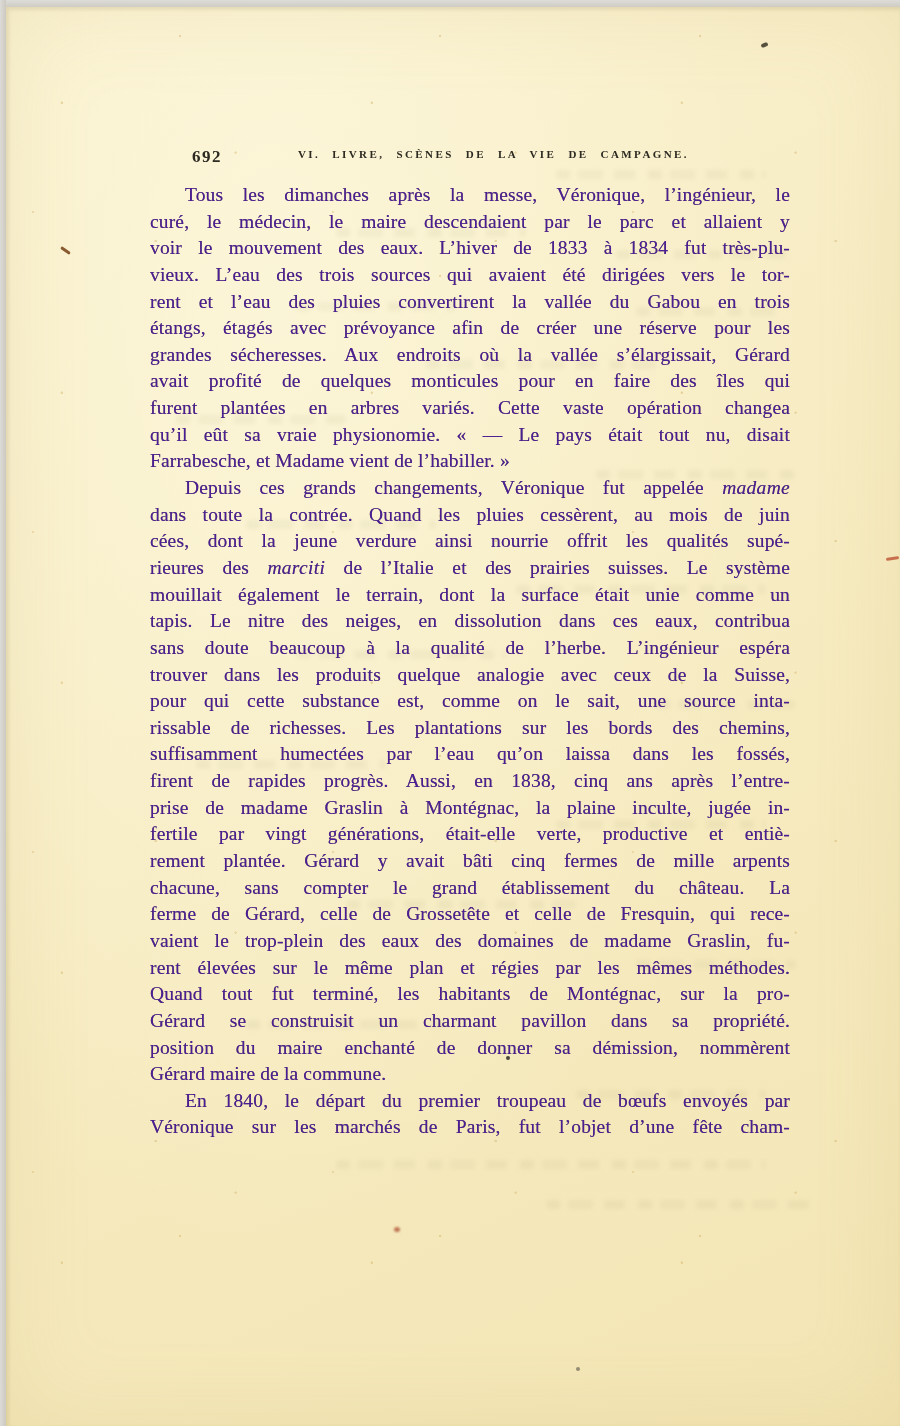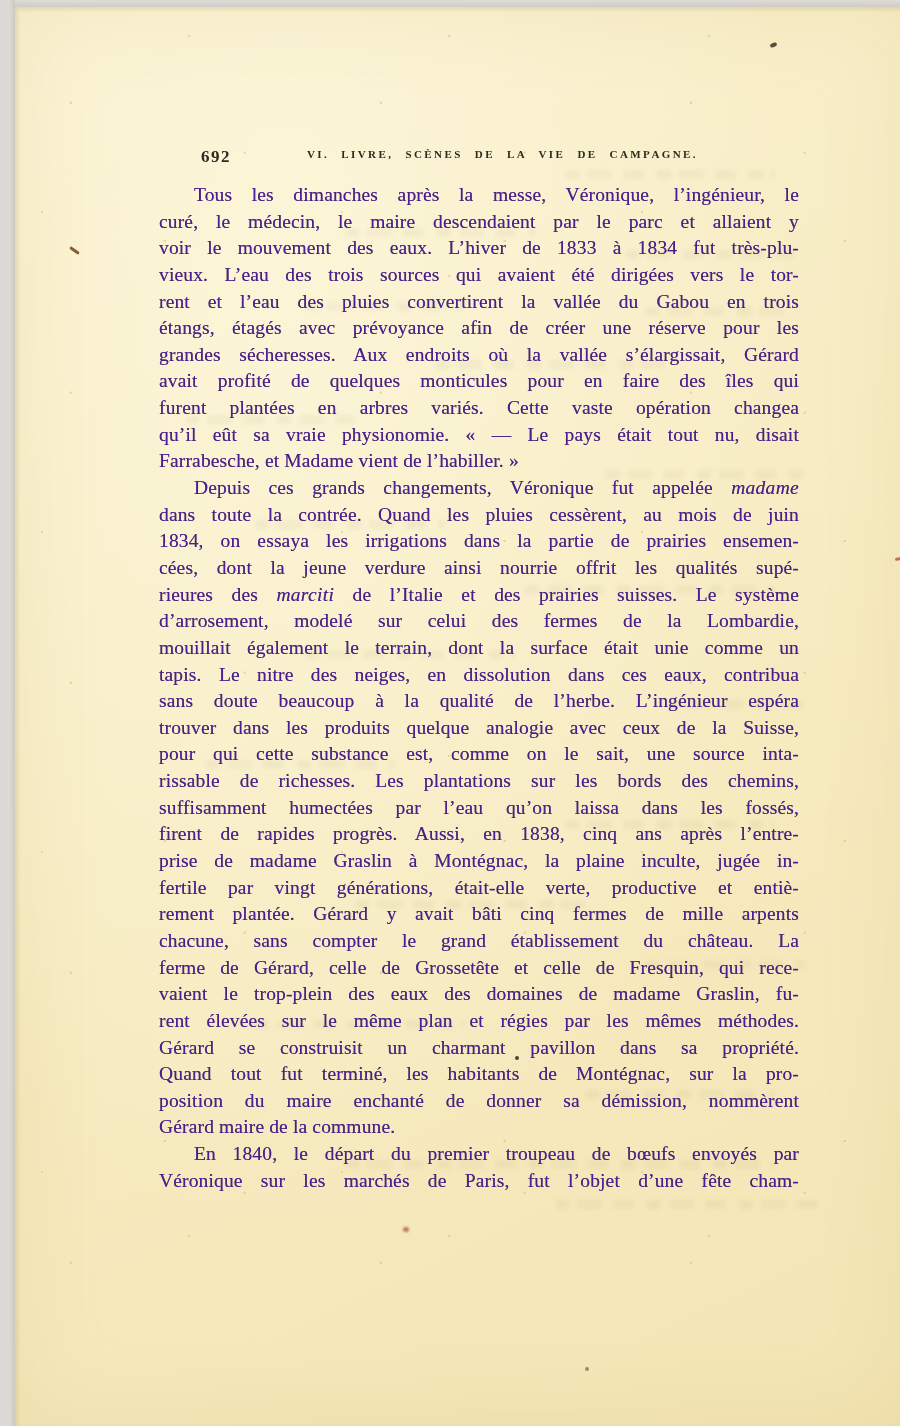--- a/index.html
+++ b/index.html
@@ -6,21 +6,20 @@
     margin: 0; padding: 0;
     width: 900px; height: 1426px;
     overflow: hidden;
     font-family: "Liberation Serif", serif;
     background: #dcdad6;
   }
   #scan-page {
     position: relative;
     width: 811px; height: 1426px;
     background: #dcdad6;
-    margin-left: 9px;
   }
   
   #edge-top {
     position: absolute; left: 0; top: 0; width: 900px; height: 7px;
     background: linear-gradient(to bottom, #dedcd8, #cfccc4);
   }
   #edge-left {
     position: absolute; left: 0; top: 0; width: 6px; height: 1426px;
     background: linear-gradient(to right, #dddbd7, #ccc9c0);
   }
@@ -147,41 +146,39 @@
         <div class="line">étangs, étagés avec prévoyance afin de créer une réserve pour les</div>
         <div class="line">grandes sécheresses. Aux endroits où la vallée s’élargissait, Gérard</div>
         <div class="line">avait profité de quelques monticules pour en faire des îles qui</div>
         <div class="line">furent plantées en arbres variés. Cette vaste opération changea</div>
         <div class="line">qu’il eût sa vraie physionomie. « — Le pays était tout nu, disait</div>
         <div class="line short">Farrabesche, et Madame vient de l’habiller. »</div>
       </div>
       <div class="para">
         <div class="line indent">Depuis ces grands changements, Véronique fut appelée <i>madame</i></div>
         <div class="line">dans toute la contrée. Quand les pluies cessèrent, au mois de juin</div>
-        <div class="line">1834, on essaya les irrigations dans la partie de prairies ensemen-</div>
         <div class="line">cées, dont la jeune verdure ainsi nourrie offrit les qualités supé-</div>
         <div class="line">rieures des <i>marciti</i> de l’Italie et des prairies suisses. Le système</div>
-        <div class="line">d’arrosement, modelé sur celui des fermes de la Lombardie,</div>
         <div class="line">mouillait également le terrain, dont la surface était unie comme un</div>
         <div class="line">tapis. Le nitre des neiges, en dissolution dans ces eaux, contribua</div>
         <div class="line">sans doute beaucoup à la qualité de l’herbe. L’ingénieur espéra</div>
         <div class="line">trouver dans les produits quelque analogie avec ceux de la Suisse,</div>
         <div class="line">pour qui cette substance est, comme on le sait, une source inta-</div>
         <div class="line">rissable de richesses. Les plantations sur les bords des chemins,</div>
         <div class="line">suffisamment humectées par l’eau qu’on laissa dans les fossés,</div>
         <div class="line">firent de rapides progrès. Aussi, en 1838, cinq ans après l’entre-</div>
         <div class="line">prise de madame Graslin à Montégnac, la plaine inculte, jugée in-</div>
         <div class="line">fertile par vingt générations, était-elle verte, productive et entiè-</div>
         <div class="line">rement plantée. Gérard y avait bâti cinq fermes de mille arpents</div>
         <div class="line">chacune, sans compter le grand établissement du château. La</div>
         <div class="line">ferme de Gérard, celle de Grossetête et celle de Fresquin, qui rece-</div>
         <div class="line">vaient le trop-plein des eaux des domaines de madame Graslin, fu-</div>
         <div class="line">rent élevées sur le même plan et régies par les mêmes méthodes.</div>
+        <div class="line">Quand tout fut terminé, les habitants de Montégnac, sur la pro-</div>
         <div class="line">Gérard se construisit un charmant pavillon dans sa propriété.</div>
-        <div class="line">Quand tout fut terminé, les habitants de Montégnac, sur la pro-</div>
         <div class="line">position du maire enchanté de donner sa démission, nommèrent</div>
         <div class="line short">Gérard maire de la commune.</div>
       </div>
       <div class="para">
         <div class="line indent">En 1840, le départ du premier troupeau de bœufs envoyés par</div>
         <div class="line">Véronique sur les marchés de Paris, fut l’objet d’une fête cham-</div>
       </div>
     </div>
 
   <div id="edge-top"></div>

